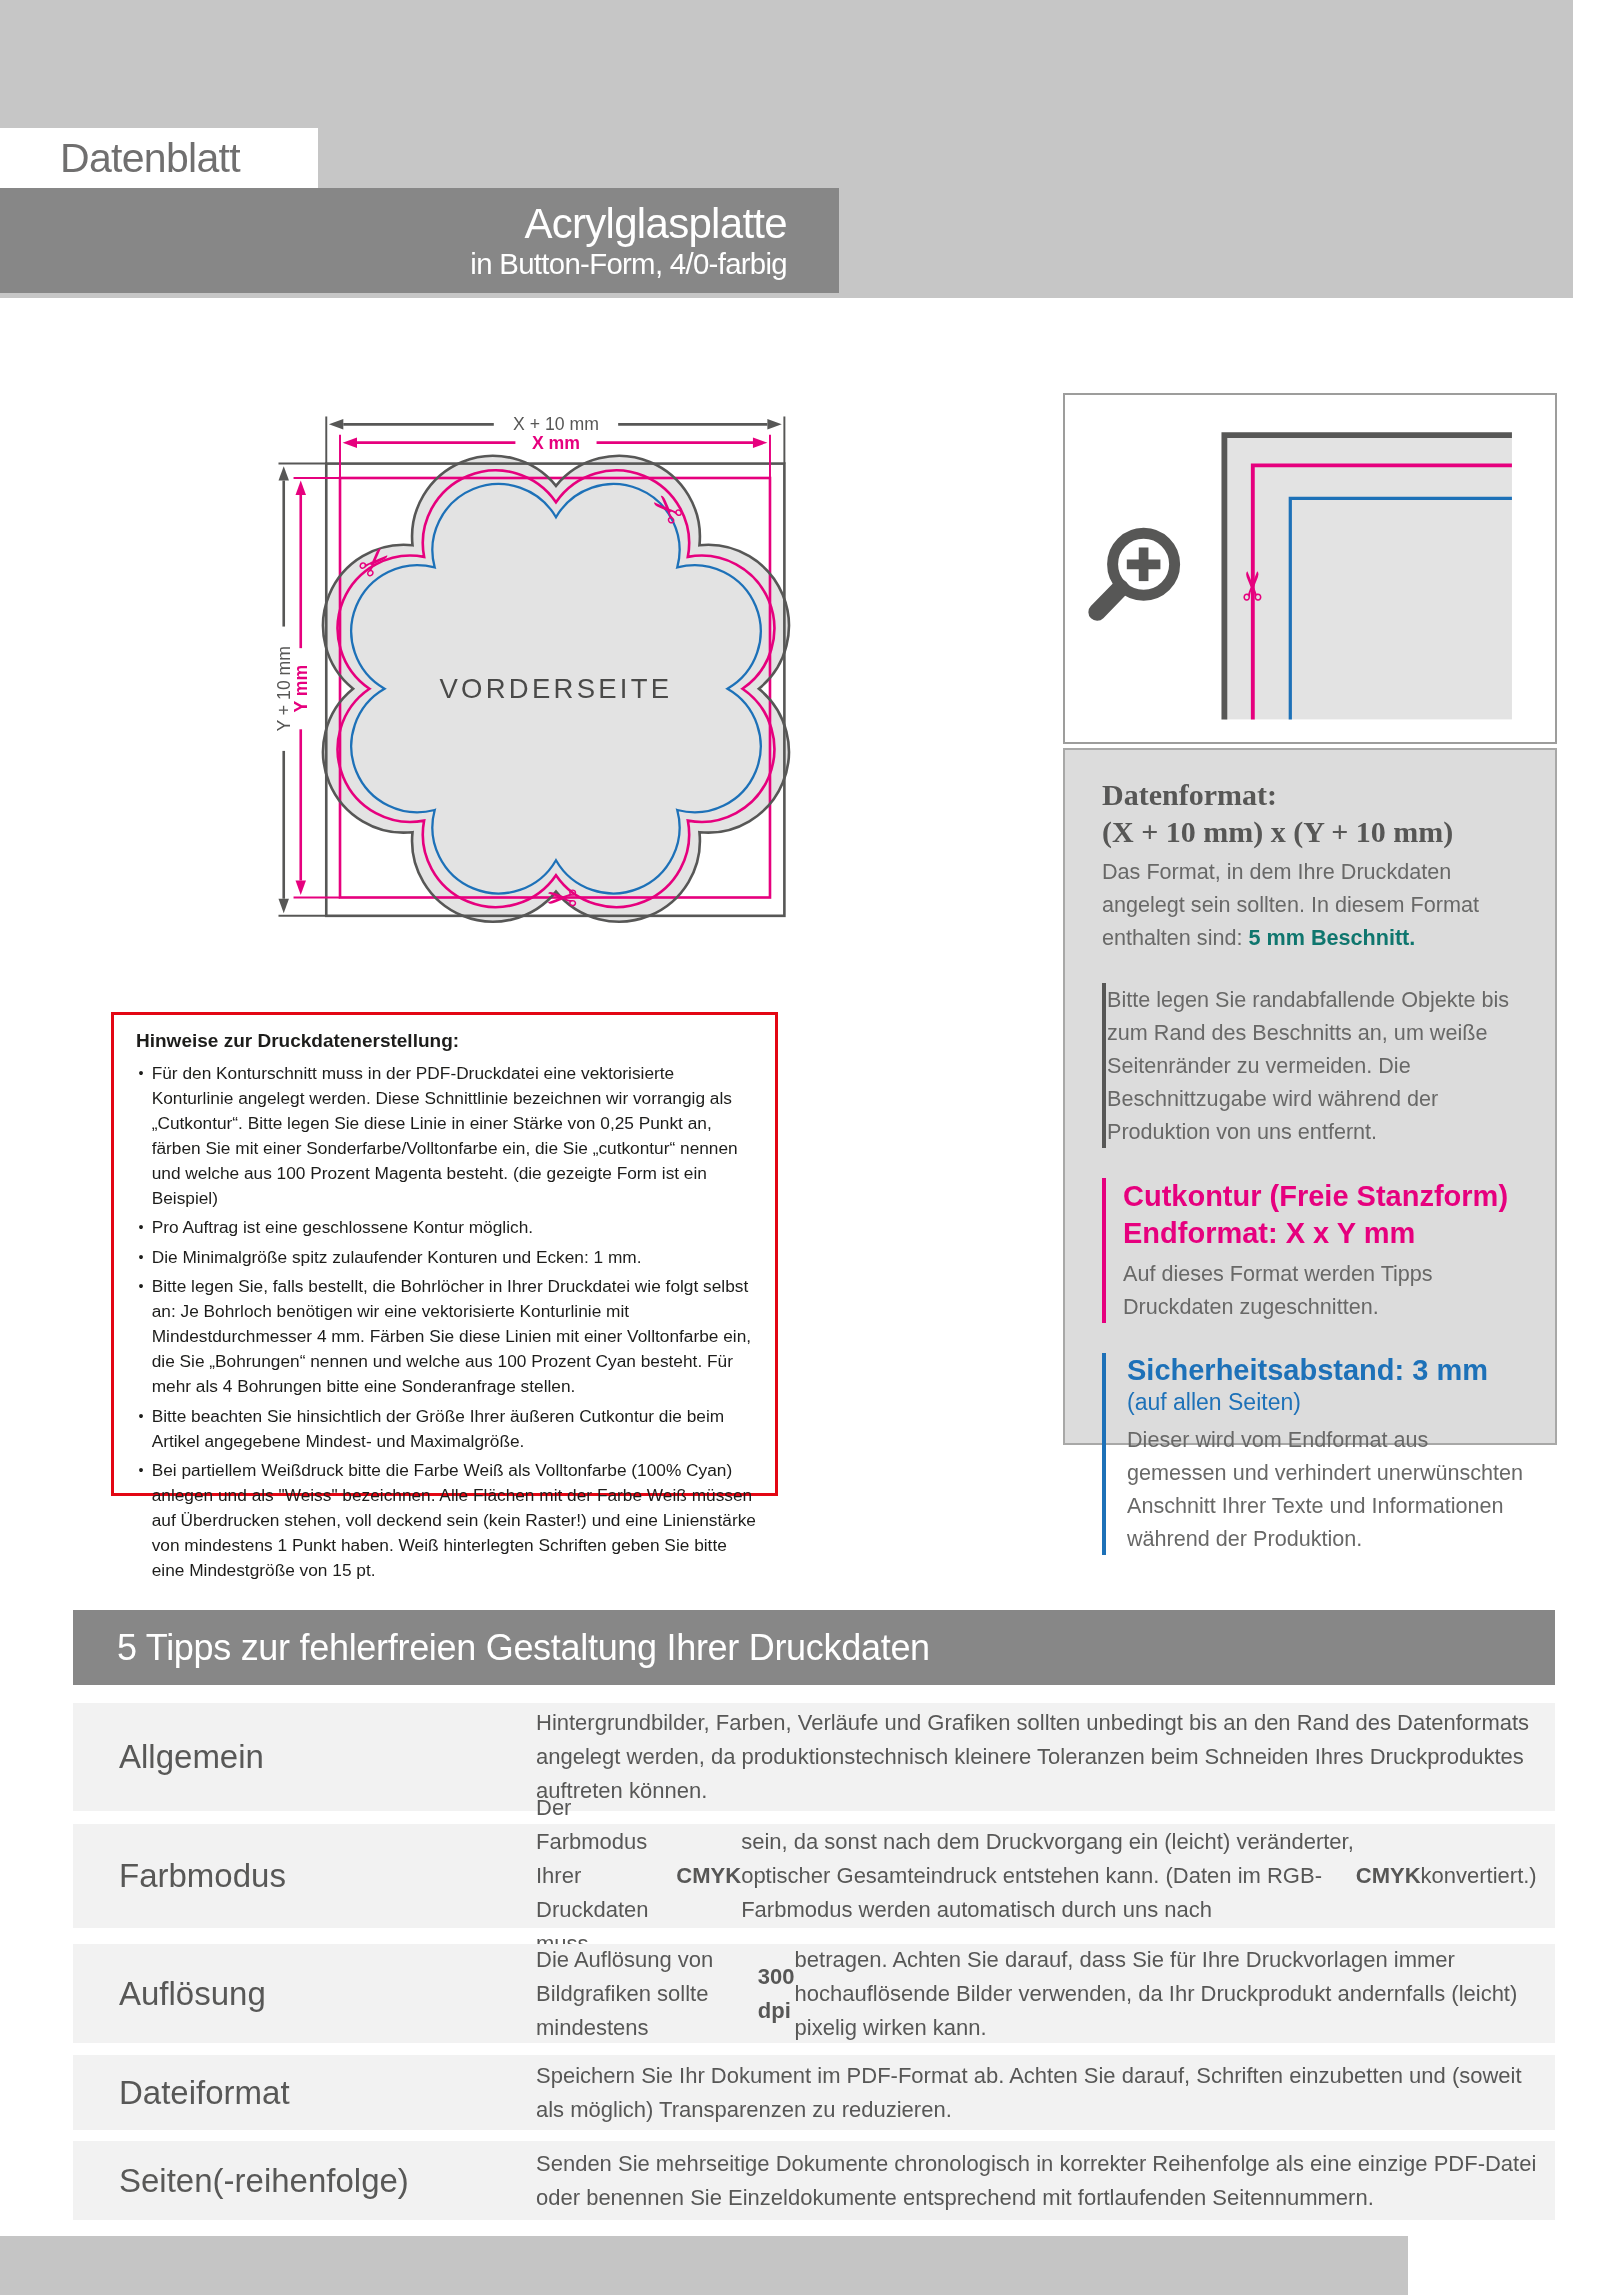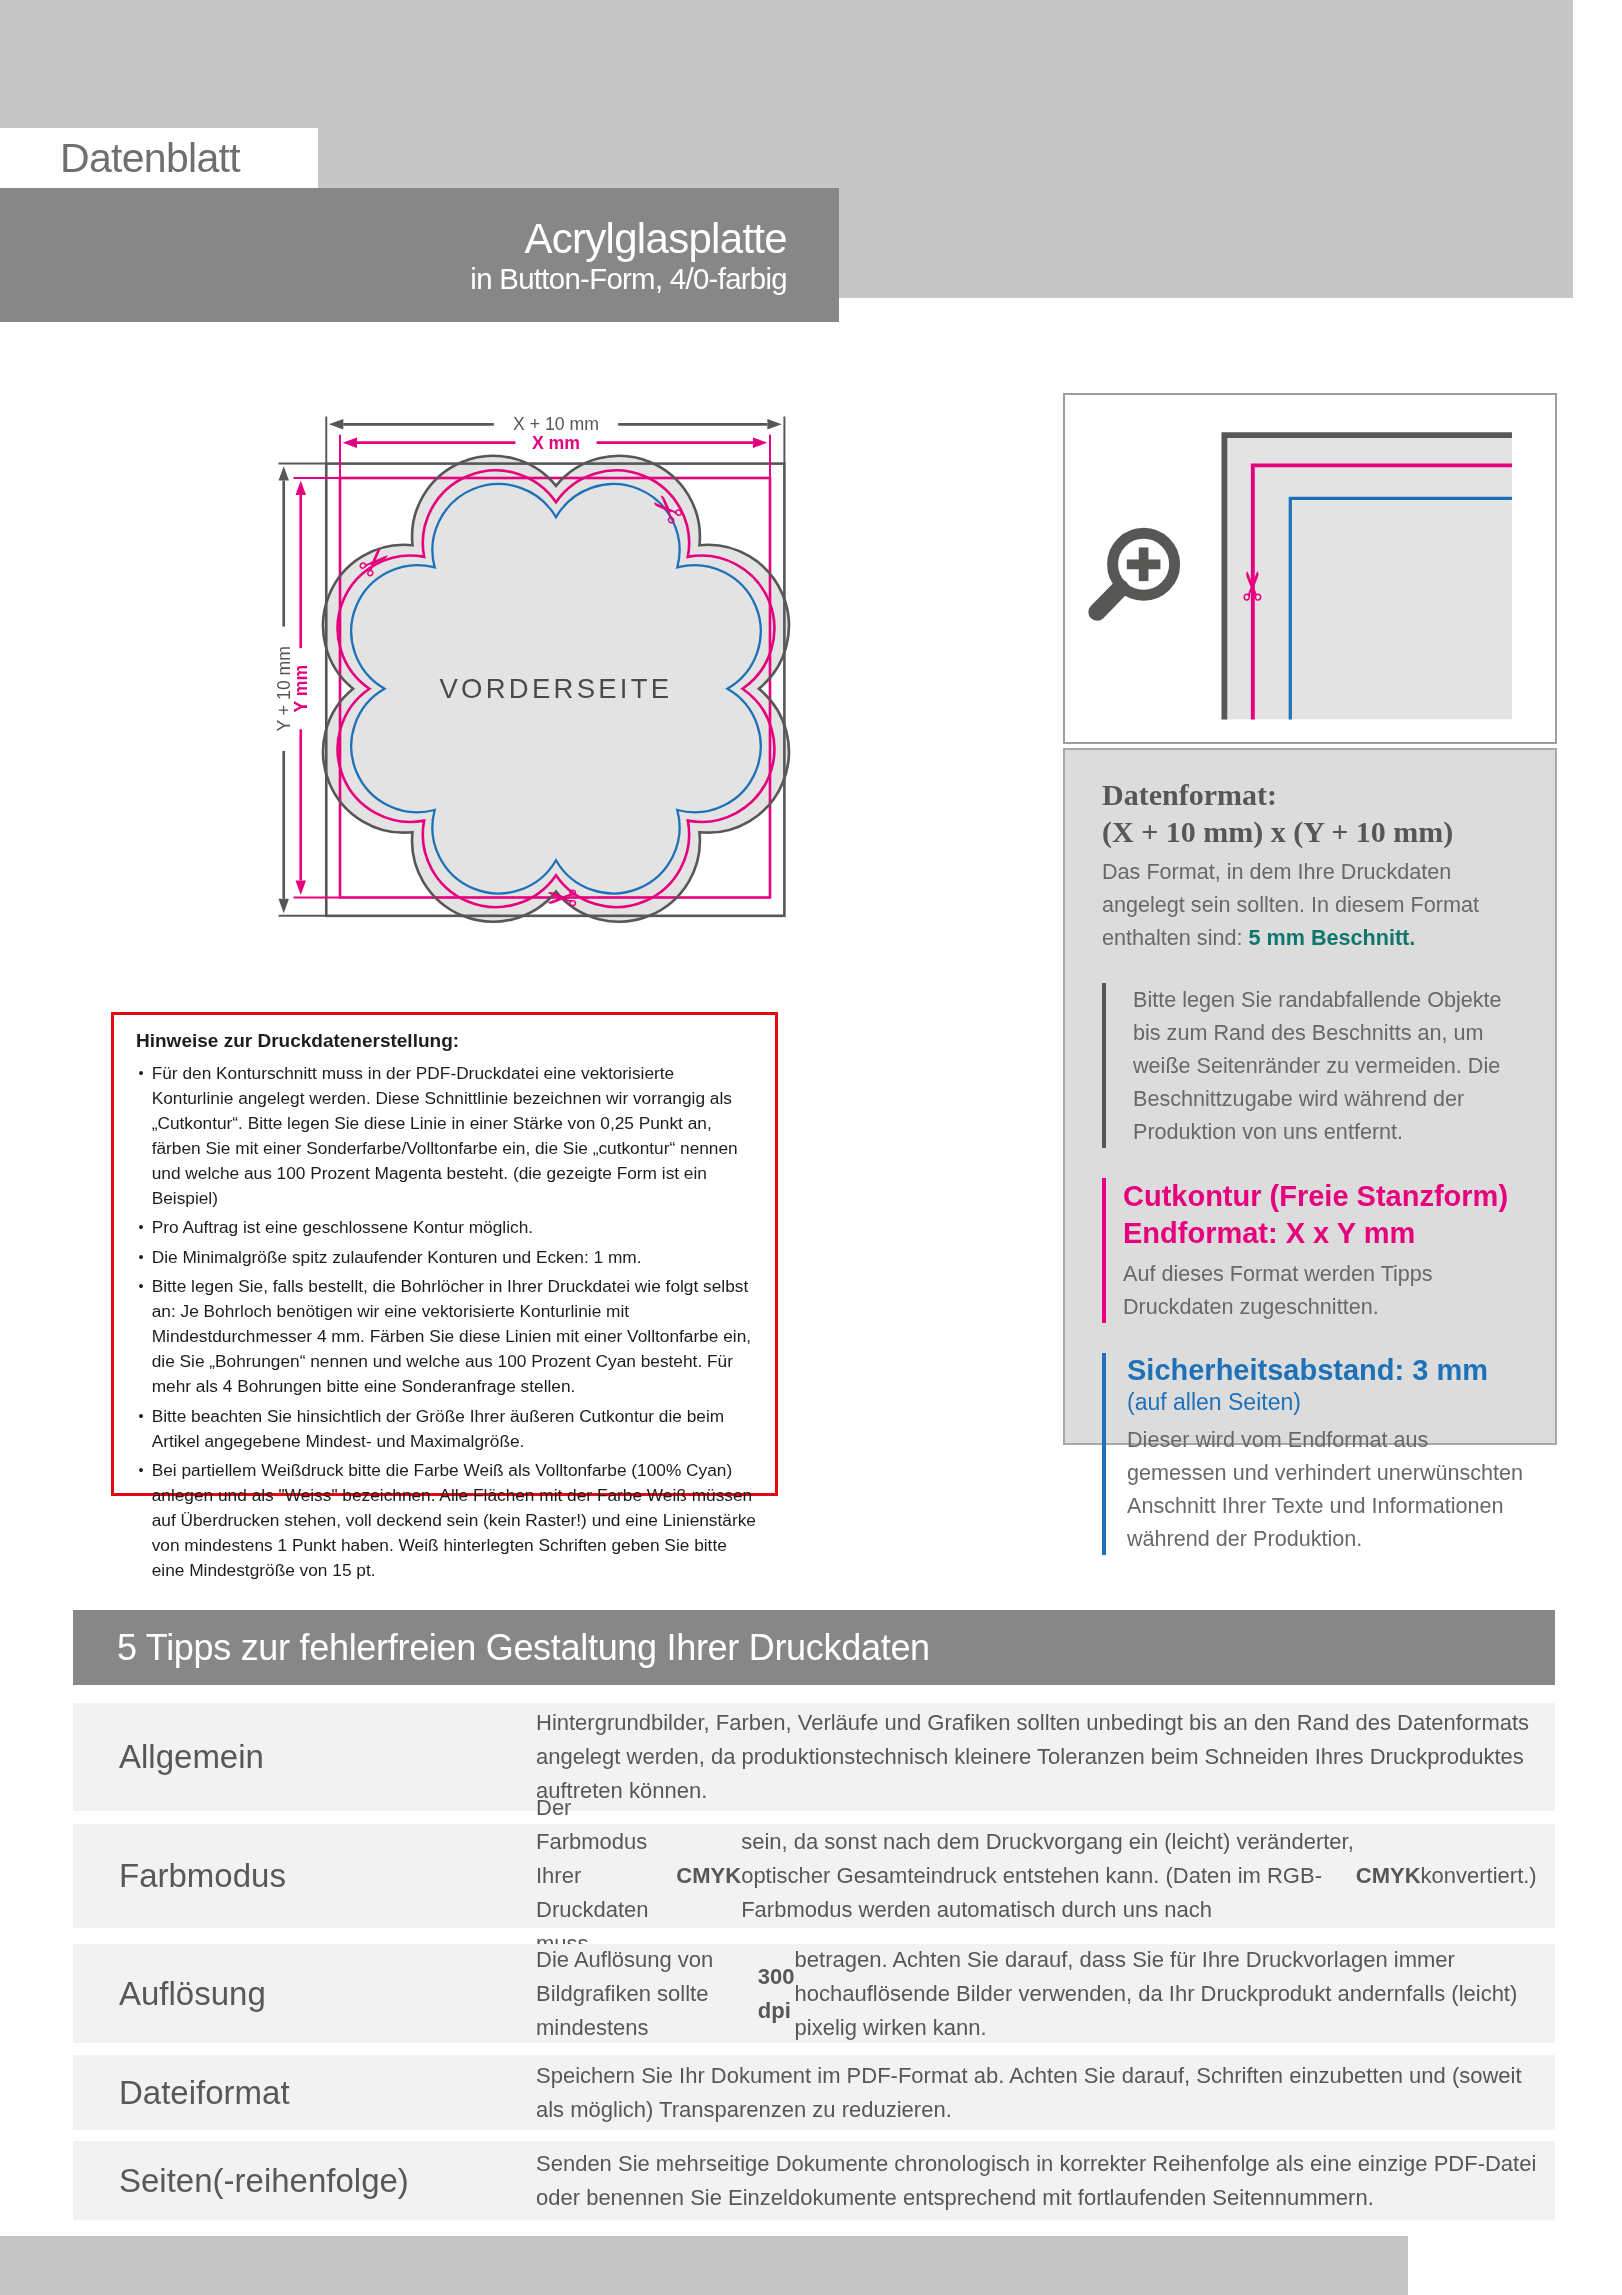--- a/index.html
+++ b/index.html
@@ -7,34 +7,34 @@
     --dark:#575756; --band:#c6c6c6; --bar:#878787;
     --panel:#dcdcdc; --row:#f2f2f2; --fill:#e3e3e3;
   }
   *{margin:0;padding:0;box-sizing:border-box;}
   html,body{width:1623px;height:2295px;background:#fff;font-family:"Liberation Sans",sans-serif;}
   .abs{position:absolute;}
   
   .top-band{left:0;top:0;width:1573px;height:298px;background:var(--band);}
   .datenblatt-box{left:0;top:128px;width:318px;height:60px;background:#fff;}
   .datenblatt-box span{display:block;padding-left:60px;line-height:60px;font-size:41px;color:#706f6f;letter-spacing:-0.7px;}
-  .title-bar{left:0;top:188px;width:839px;height:134px;background:var(--bar);display:flex;flex-direction:column;justify-content:center;align-items:flex-end;padding-right:52px;color:#fff;}
+  .title-bar{left:0;top:188px;width:839px;height:105px;background:var(--bar);display:flex;flex-direction:column;justify-content:center;align-items:flex-end;padding-right:52px;color:#fff;}
   .title-bar .t1{font-size:42px;line-height:47px;letter-spacing:-0.7px;}
   .title-bar .t2{font-size:29.4px;line-height:34px;letter-spacing:-0.7px;}
   
   #diagram-svg{left:249px;top:353px;width:576px;height:589px;}
   
   .zoom-box{left:1063px;top:393px;width:494px;height:351px;background:#fff;border:2px solid #9d9d9c;}
   .zoom-box svg{width:100%;height:100%;display:block;}
   
   .info-panel{left:1063px;top:748px;width:494px;height:697px;background:var(--panel);border:2px solid #a8a8a7;padding:26px 25px 0 37px;color:#686867;}
   .pf-head{font-size:30px;font-weight:bold;color:var(--dark);line-height:37px;font-family:Liberation Serif, serif;}
   .pf-body{font-size:21.6px;line-height:33px;margin-top:5.2px;}
   .pf-body b{color:#0f766e;}
-  .quote{border-left:4.6px solid var(--dark);padding-left:27px;margin-top:29px;}
+  .quote{border-left:4.6px solid var(--dark);padding-left:1px;margin-top:29px;}
   .quote .pf-body{margin-top:0;}
   .cut-section{border-left:4.6px solid var(--magenta);padding-left:17px;margin-top:30px;}
   .cut-section .h{font-size:29px;font-weight:bold;color:var(--magenta);line-height:37px;}
   .safe-section{border-left:4.6px solid var(--blue);padding-left:21px;margin-top:30px;}
   .safe-section .h{font-size:29px;font-weight:bold;color:var(--blue);line-height:34px;}
   .safe-section .sub{font-size:23px;color:var(--blue);line-height:30px;}
   
   .hinweise{left:111px;top:1012px;width:667px;height:484px;border:3.3px solid var(--red);background:#fff;padding:13px 17px 1px 22px;color:#1d1d1b;}
   .hinweise h3{font-size:19px;line-height:26px;margin-bottom:6.5px;}
   .hinweise ul{list-style:none;}

